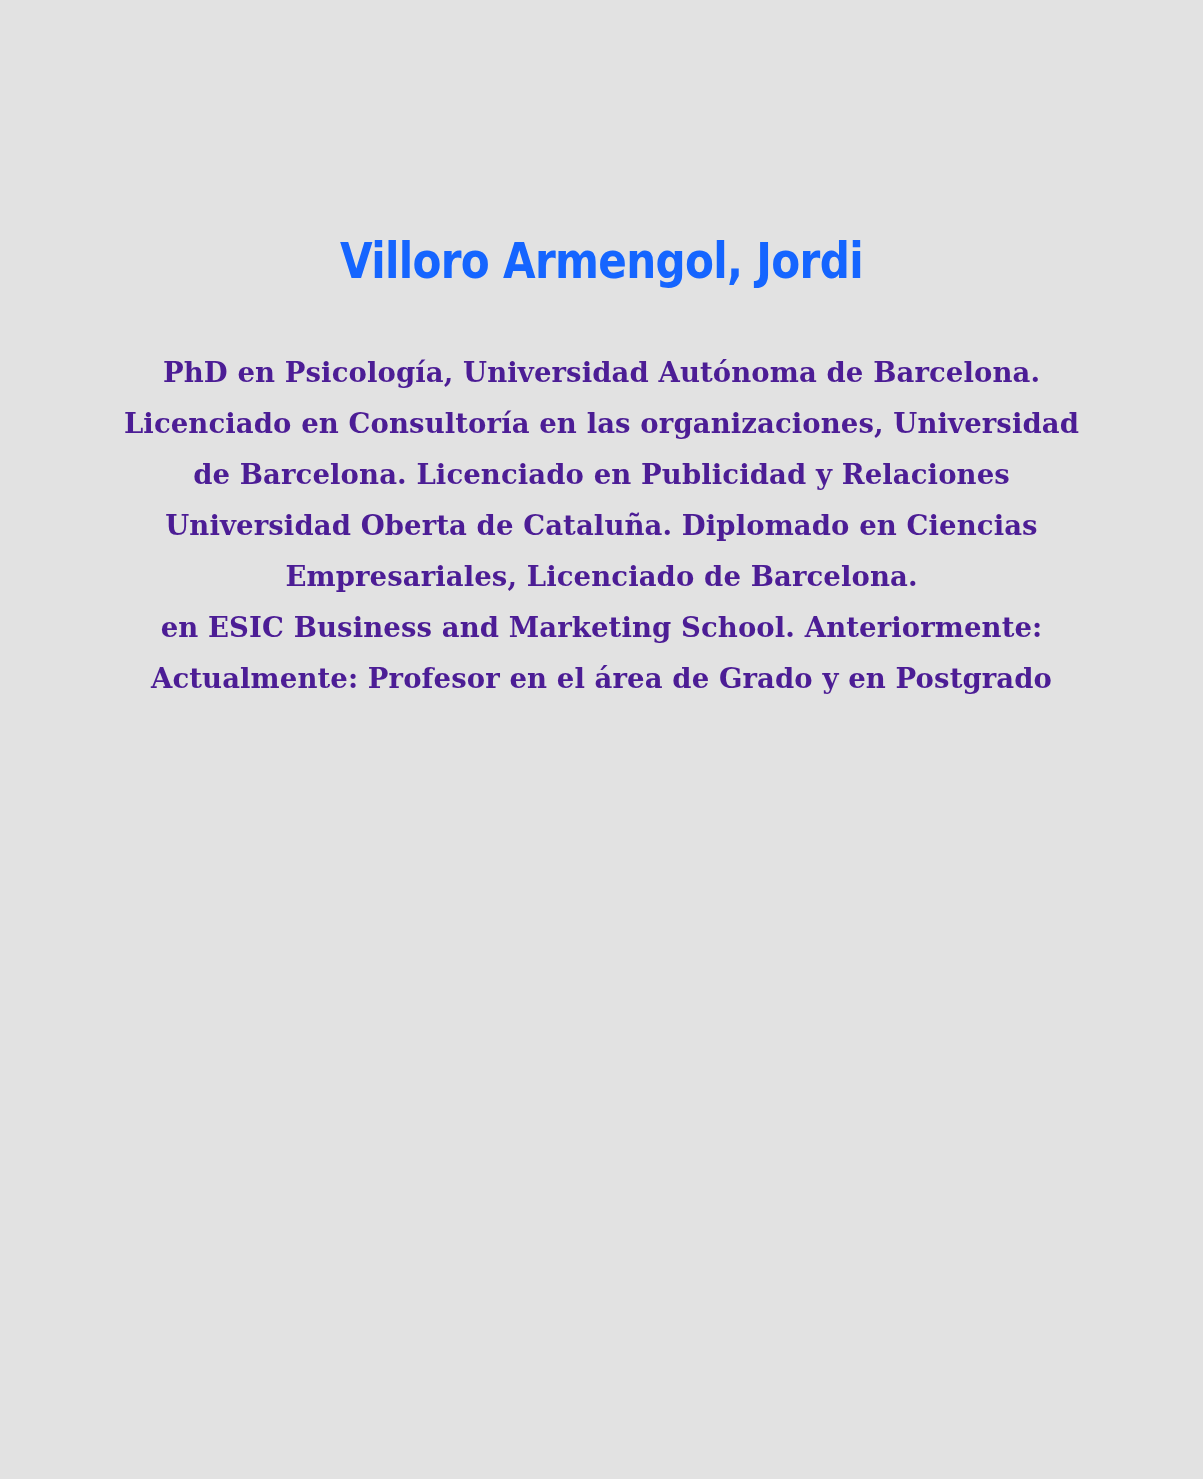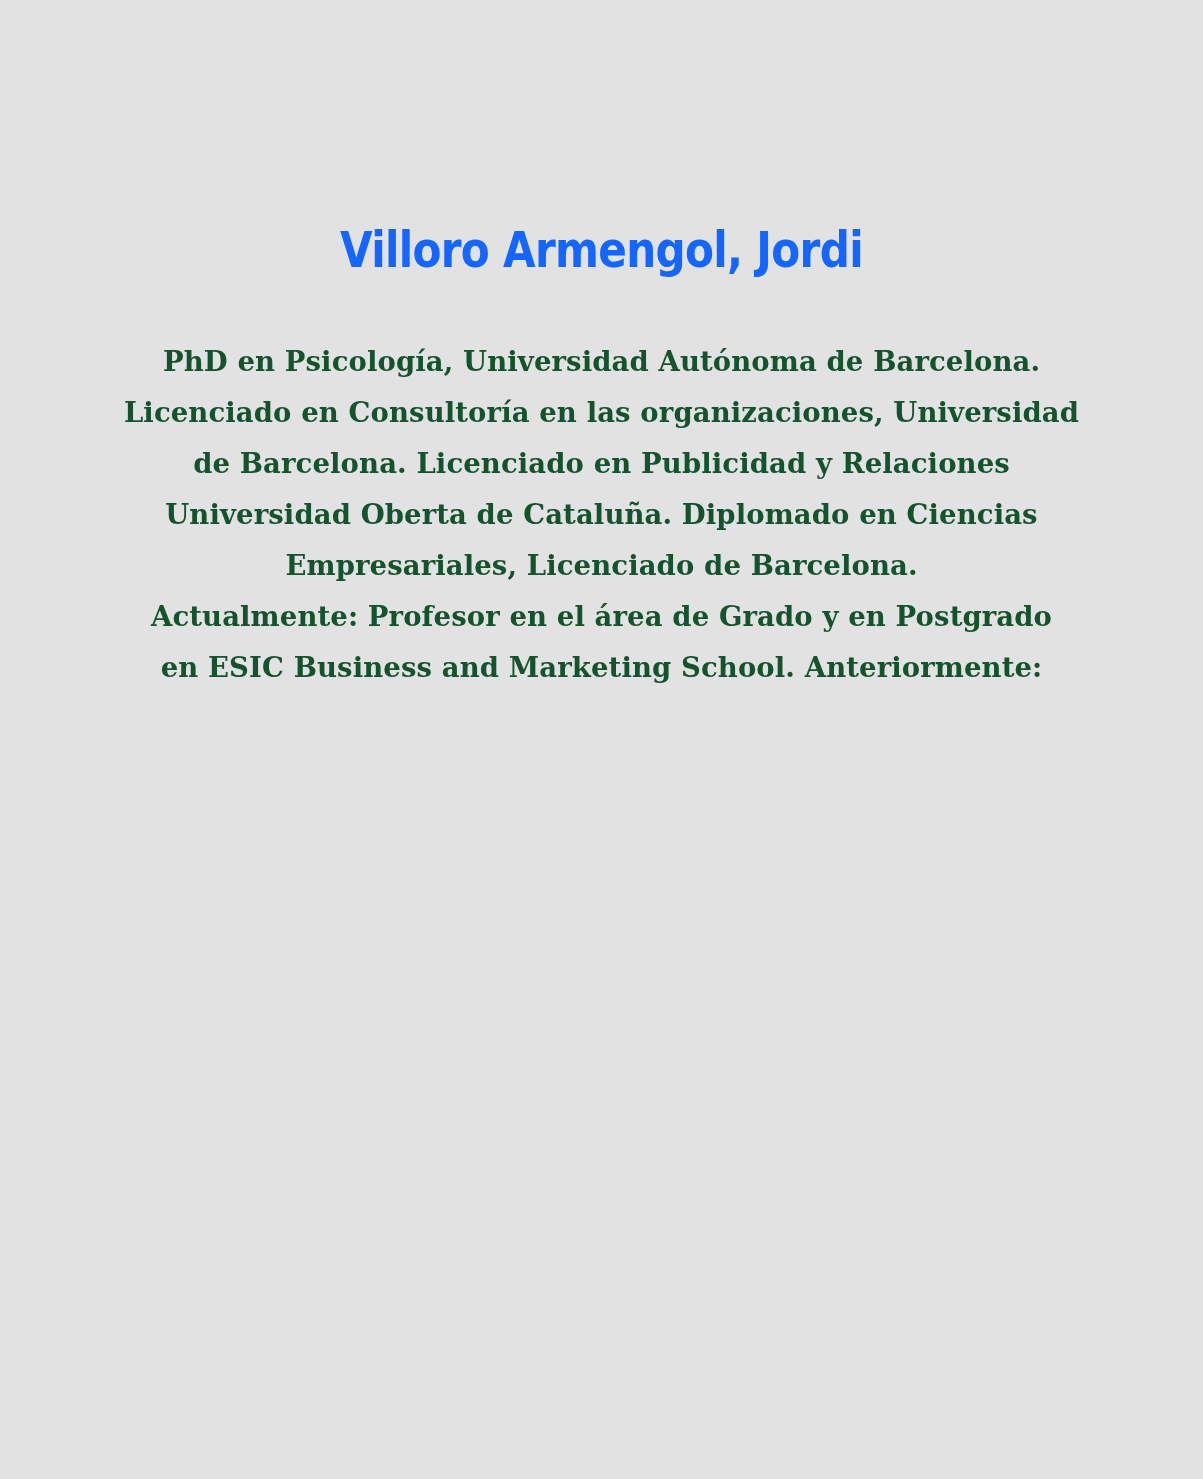--- a/index.html
+++ b/index.html
@@ -10,42 +10,42 @@
     width: 1203px;
     height: 1479px;
     background: #e2e2e2;
     font-family: "Liberation Serif", serif;
     overflow: hidden;
   }
   .page {
     width: 1203px;
     height: 1340px;
     box-sizing: border-box;
-    padding: 0;
+    padding: 11px;
     position: relative;
   }
   .profile-title {
     margin: 0;
     padding-top: 224px;
     text-align: center;
     color: #1565ff;
     font-family: "DejaVu Sans", sans-serif;
     font-weight: 700;
     font-size: 49px;
     letter-spacing: -0.8px;
     transform: scaleX(0.86);
     transform-origin: center;
     line-height: 1.1;
   }
   .bio {
     margin: 0;
     padding: 0 96px;
     padding-top: 58px;
     text-align: center;
-    color: #14532d;
+    color: #4c1d95;
     font-family: "DejaVu Serif", serif;
     font-weight: 700;
     font-size: 27.5px;
     line-height: 51px;
     letter-spacing: 0.1px;
   }
   .bio .line {
     display: block;
     white-space: nowrap;
   }
@@ -55,16 +55,16 @@
 
 <div class="page">
   <h1 class="profile-title">Villoro Armengol, Jordi</h1>
 
   <div class="bio">
     <span class="line">PhD en Psicología, Universidad Autónoma de Barcelona.</span>
     <span class="line">Licenciado en Consultoría en las organizaciones, Universidad</span>
     <span class="line">de Barcelona. Licenciado en Publicidad y Relaciones</span>
     <span class="line">Universidad Oberta de Cataluña. Diplomado en Ciencias</span>
     <span class="line">Empresariales, Licenciado de Barcelona.</span>
+    <span class="line">en ESIC Business and Marketing School. Anteriormente:</span>
     <span class="line">Actualmente: Profesor en el área de Grado y en Postgrado</span>
-    <span class="line">en ESIC Business and Marketing School. Anteriormente:</span>
   </div>
 </div>
 
 </body></html>

